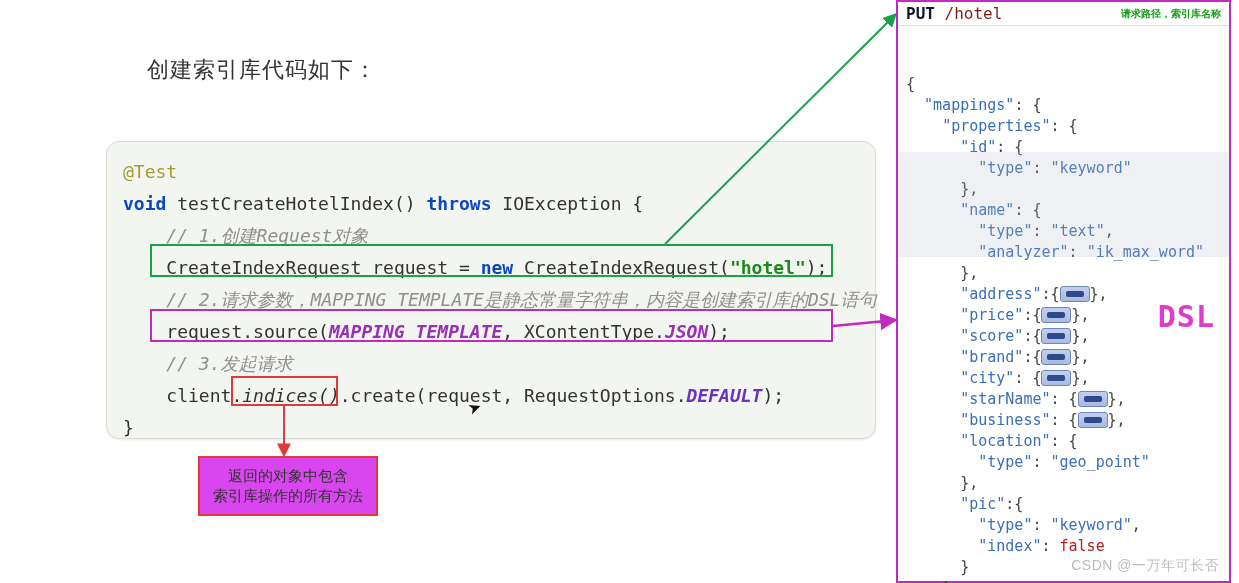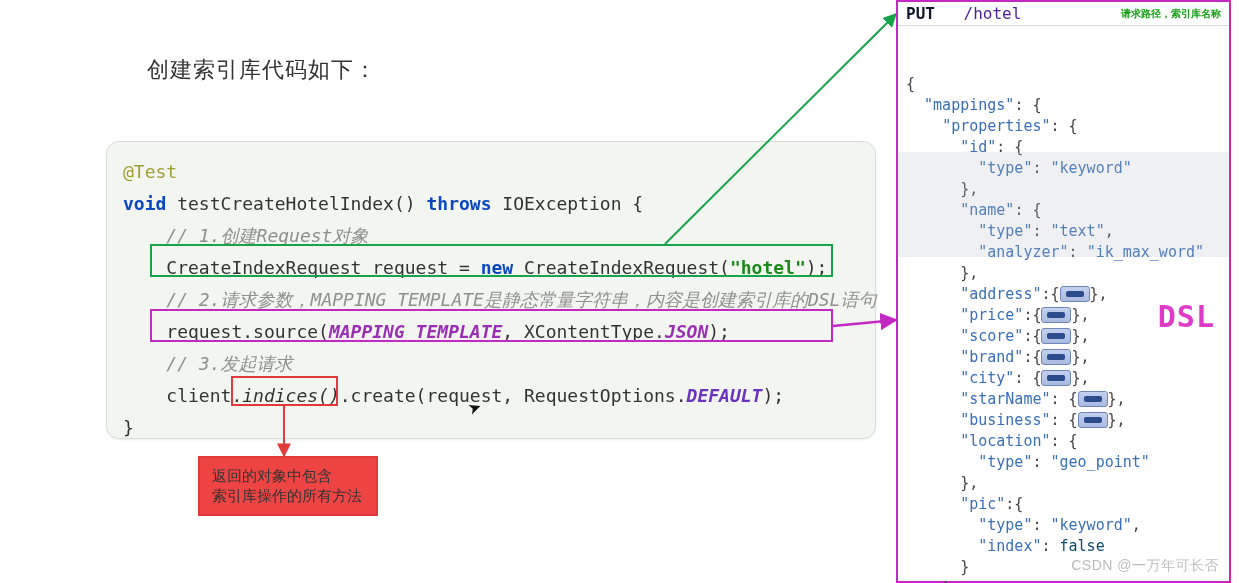--- a/index.html
+++ b/index.html
@@ -60,23 +60,24 @@
   }
   .hl-red {
     position: absolute;
     border: 2px solid #e03a3a;
     background: transparent;
     pointer-events: none;
   }
   .callout {
     position: absolute;
     border: 2px solid #e03a3a;
-    background: #ef4444;
+    background: #d946ef;
     font-size: 15px;
     color: #333;
+    text-align: center;
     padding: 8px 12px;
     line-height: 20px;
     white-space: pre-line;
   }
 
   
   .dsl-panel {
     position: absolute;
     left: 896px;
     top: 0;
@@ -88,33 +89,33 @@
   .dsl-header {
     display: flex;
     justify-content: space-between;
     align-items: center;
     padding: 2px 8px;
     border-bottom: 1px solid #ddd;
     font-family: "Menlo","Consolas",monospace;
     font-size: 16px;
   }
   .dsl-method { color: #0f172a; font-weight: 700; }
-  .dsl-path   { color: #4c1d95; margin-left: 19px; }
+  .dsl-path   { color: #7f1d1d; }
   .dsl-note   { color: #16a016; font-weight: 600; font-size: 10px; }
   .dsl-body {
     position: relative;
     font-family: "Menlo","Consolas",monospace;
     font-size: 15px;
     line-height: 21px;
     padding: 6px 8px 6px 8px;
     color: #444;
     white-space: pre;
   }
   .dq { color: #3a6fb7; } 
-  .dl { color: #0c4a6e; } 
+  .dl { color: #b91c1c; } 
   .dsl-label {
     position: absolute;
     right: 14px;
     top: 280px;
     font-size: 30px;
     font-weight: 700;
     color: #e03ac8;
     letter-spacing: 1px;
   }
   .fold-badge {

